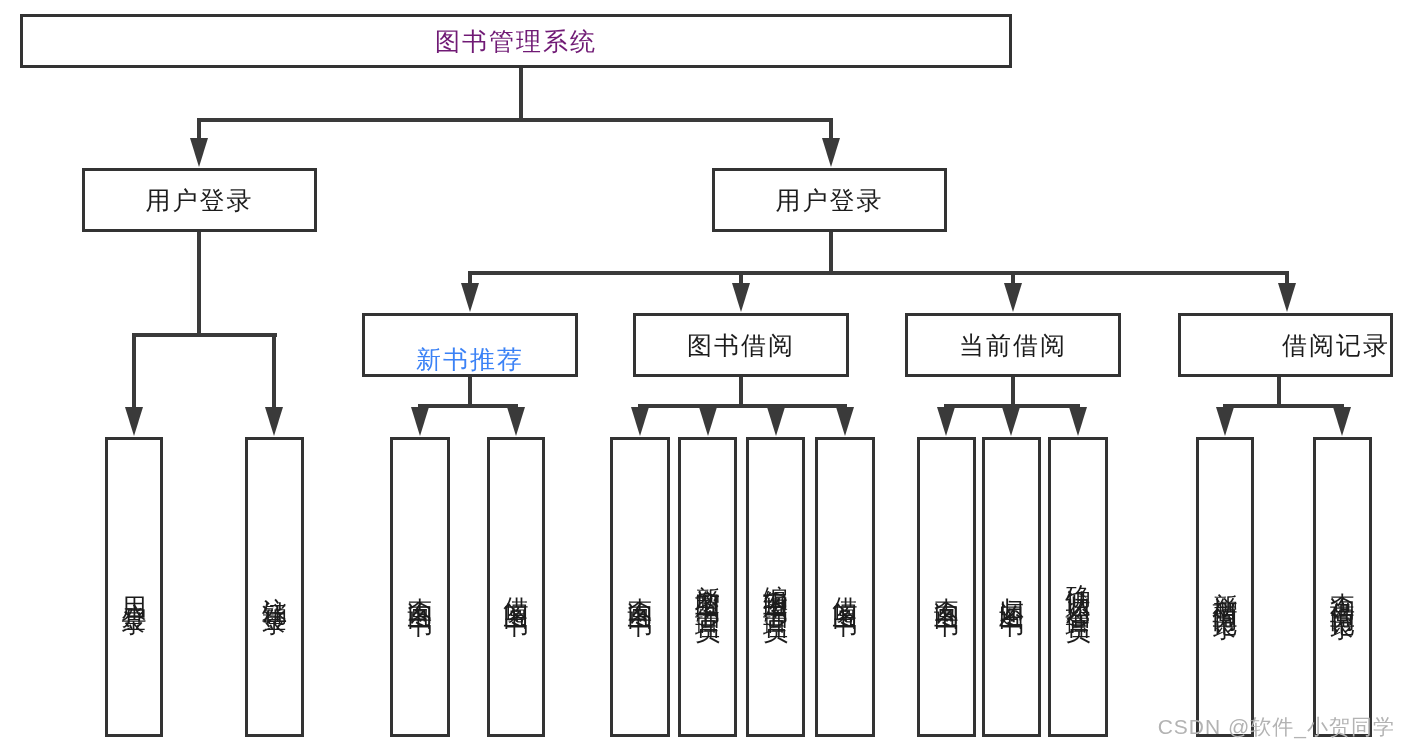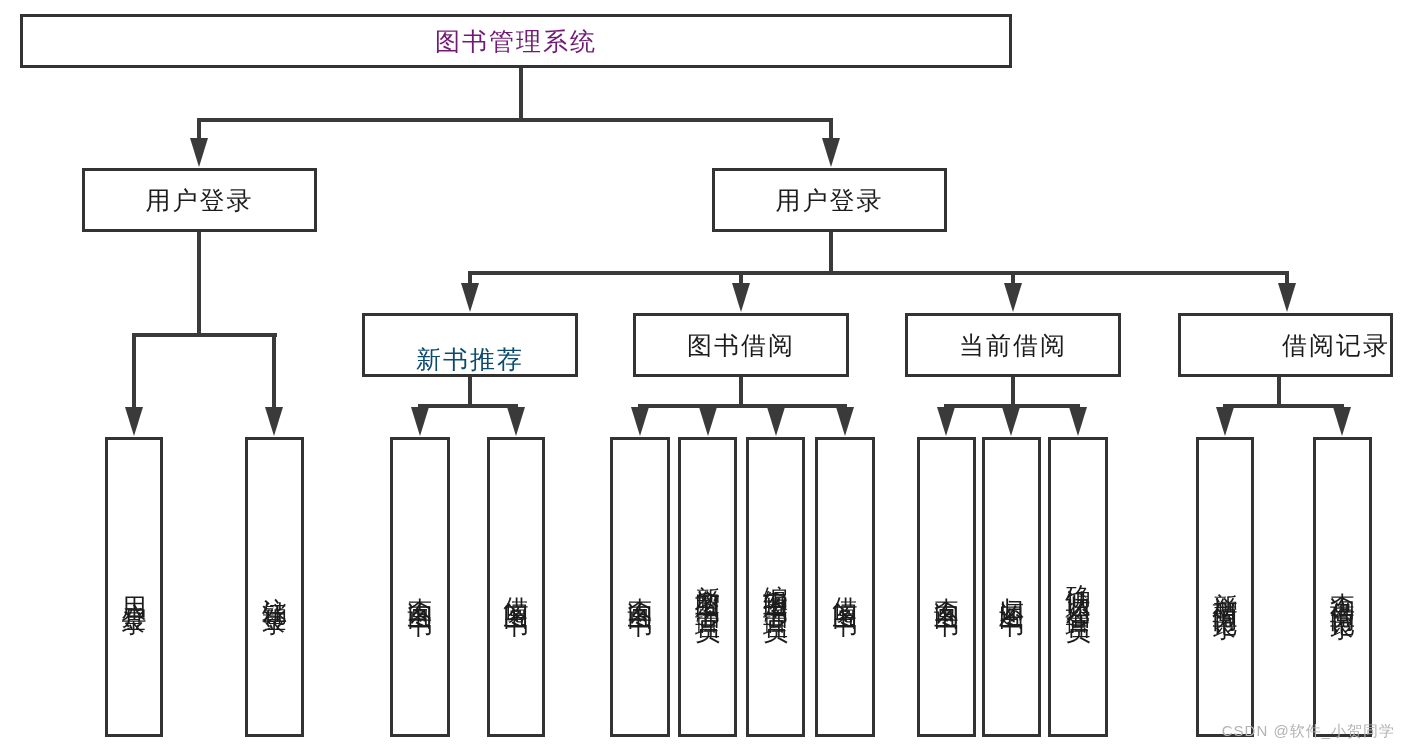--- a/index.html
+++ b/index.html
@@ -40,21 +40,21 @@
     position:absolute;
     width:0; height:0;
     border-left:9px solid transparent;
     border-right:9px solid transparent;
     border-top:29px solid #3a3a3a;
   }
   .watermark {
     position:absolute;
     right:10px;
     bottom:6px;
-    font-size:15px;
+    font-size:21px;
     letter-spacing:1px;
     color:#b3b3b3;
     z-index:5;
     white-space:nowrap;
   }
 </style>
 </head>
 <body>
 
 <div class="canvas">
@@ -107,21 +107,21 @@
       <div class="node" style="left: 20px; top: 14px; width: 992px; height: 54px; border-color: rgb(51, 51, 51);">
         <span class="lbl-h" style="color: #701a75;">图书管理系统</span>
       </div>
       <div class="node" style="left: 82px; top: 168px; width: 235px; height: 64px; border-color: rgb(51, 51, 51);">
         <span class="lbl-h" style="color: rgb(28, 28, 28);">用户登录</span>
       </div>
       <div class="node" style="left: 712px; top: 168px; width: 235px; height: 64px; border-color: rgb(51, 51, 51);">
         <span class="lbl-h" style="color: rgb(28, 28, 28);">用户登录</span>
       </div>
       <div class="node" style="left: 362px; top: 313px; width: 216px; height: 64px; border-color: rgb(51, 51, 51);">
-        <span class="lbl-h" style="color: #0c4a6e; margin-top: 28px;">新书推荐</span>
+        <span class="lbl-h" style="color: #3b82f6; margin-top: 28px;">新书推荐</span>
       </div>
       <div class="node" style="left: 633px; top: 313px; width: 216px; height: 64px; border-color: rgb(51, 51, 51);">
         <span class="lbl-h" style="color: rgb(28, 28, 28);">图书借阅</span>
       </div>
       <div class="node" style="left: 905px; top: 313px; width: 216px; height: 64px; border-color: rgb(51, 51, 51);">
         <span class="lbl-h" style="color: rgb(28, 28, 28);">当前借阅</span>
       </div>
       <div class="node" style="left: 1178px; top: 313px; width: 215px; height: 64px; border-color: rgb(51, 51, 51); justify-content: flex-end;">
         <span class="lbl-h" style="color: rgb(28, 28, 28);">借阅记录</span>
       </div>

